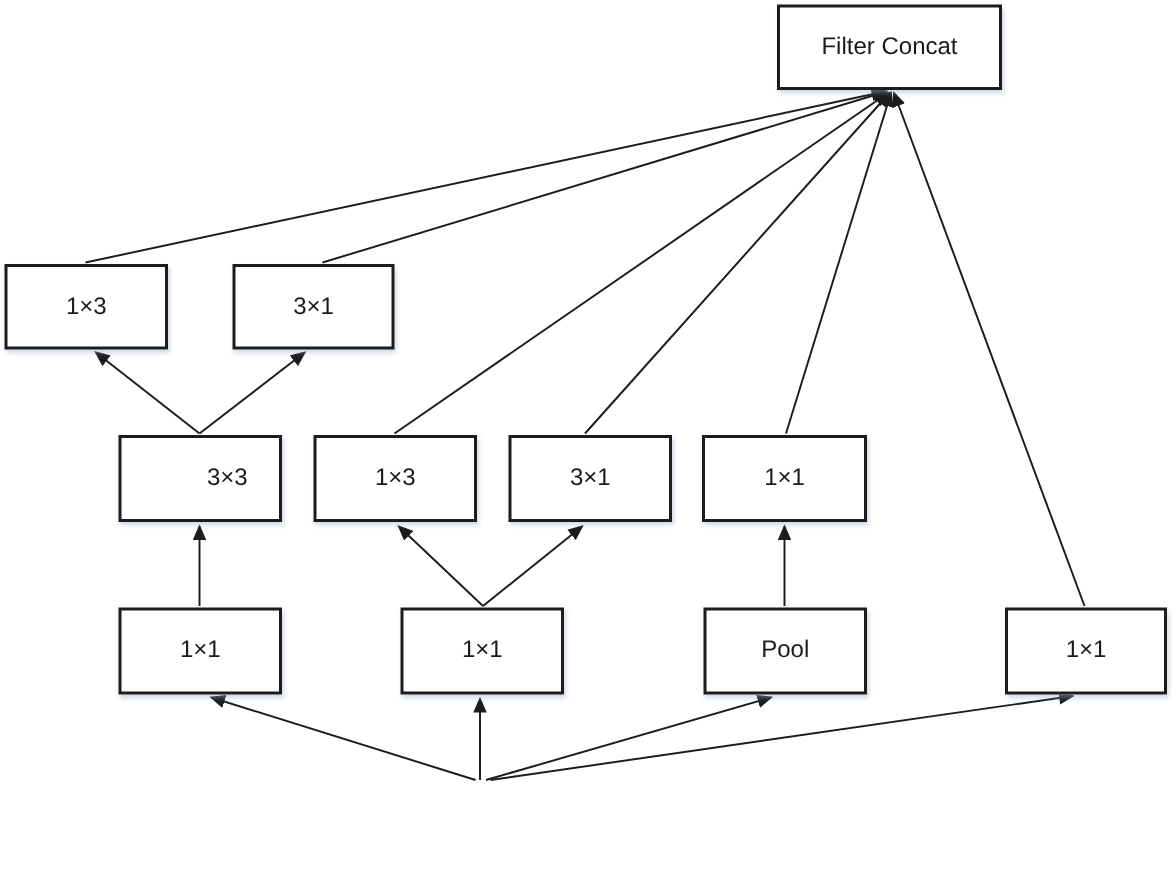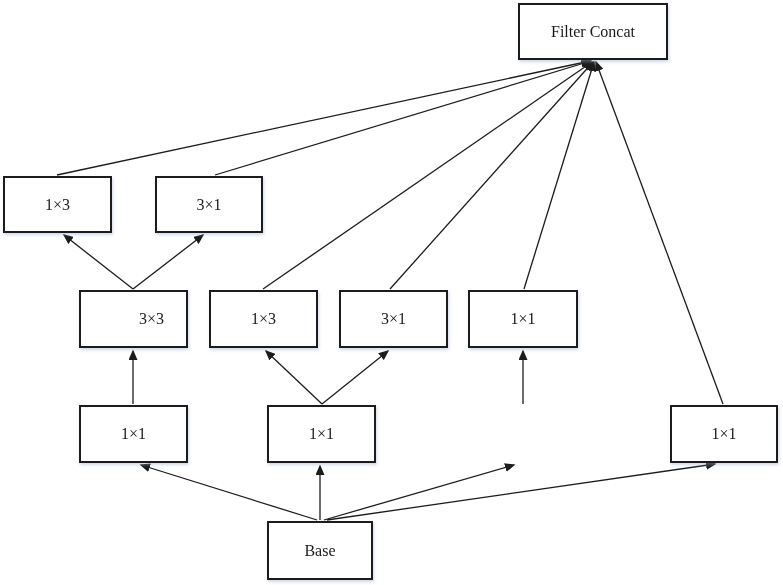--- a/index.html
+++ b/index.html
@@ -1,20 +1,20 @@
 <!DOCTYPE html>
 <html><head>
 <meta charset="utf-8">
 <style>
   html,body{margin:0;padding:0;background:#ffffff;}
   .canvas{
     position:relative;
     width:783px;height:585px;
     background:#ffffff;
-    font-family:Liberation Serif, serif;
+    font-family:Liberation Sans, sans-serif;
     overflow:hidden;
   }
   .edges{position:absolute;left:0;top:0;width:783px;height:585px;}
   .edges line{stroke:#1c1c1c;stroke-width:1.3;}
   .node{
     position:absolute;
     box-sizing:border-box;
     border:2px solid #1c1c1c;
     background:#ffffff;
     display:flex;align-items:center;justify-content:center;
@@ -92,21 +92,21 @@
   <div class="node n-mid-1x1">
     <span>1×1</span>
   </div>
 
   <div class="node n-low-1x1-left">
     <span>1×1</span>
   </div>
   <div class="node n-low-1x1-center">
     <span>1×1</span>
   </div>
+  <div class="node n-pool">
+    <span>Pool</span>
+  </div>
   <div class="node n-right-1x1">
     <span>1×1</span>
   </div>
 
-  <div class="node n-base">
-    <span>Base</span>
-  </div>
 
 </div>
 
 </body></html>

